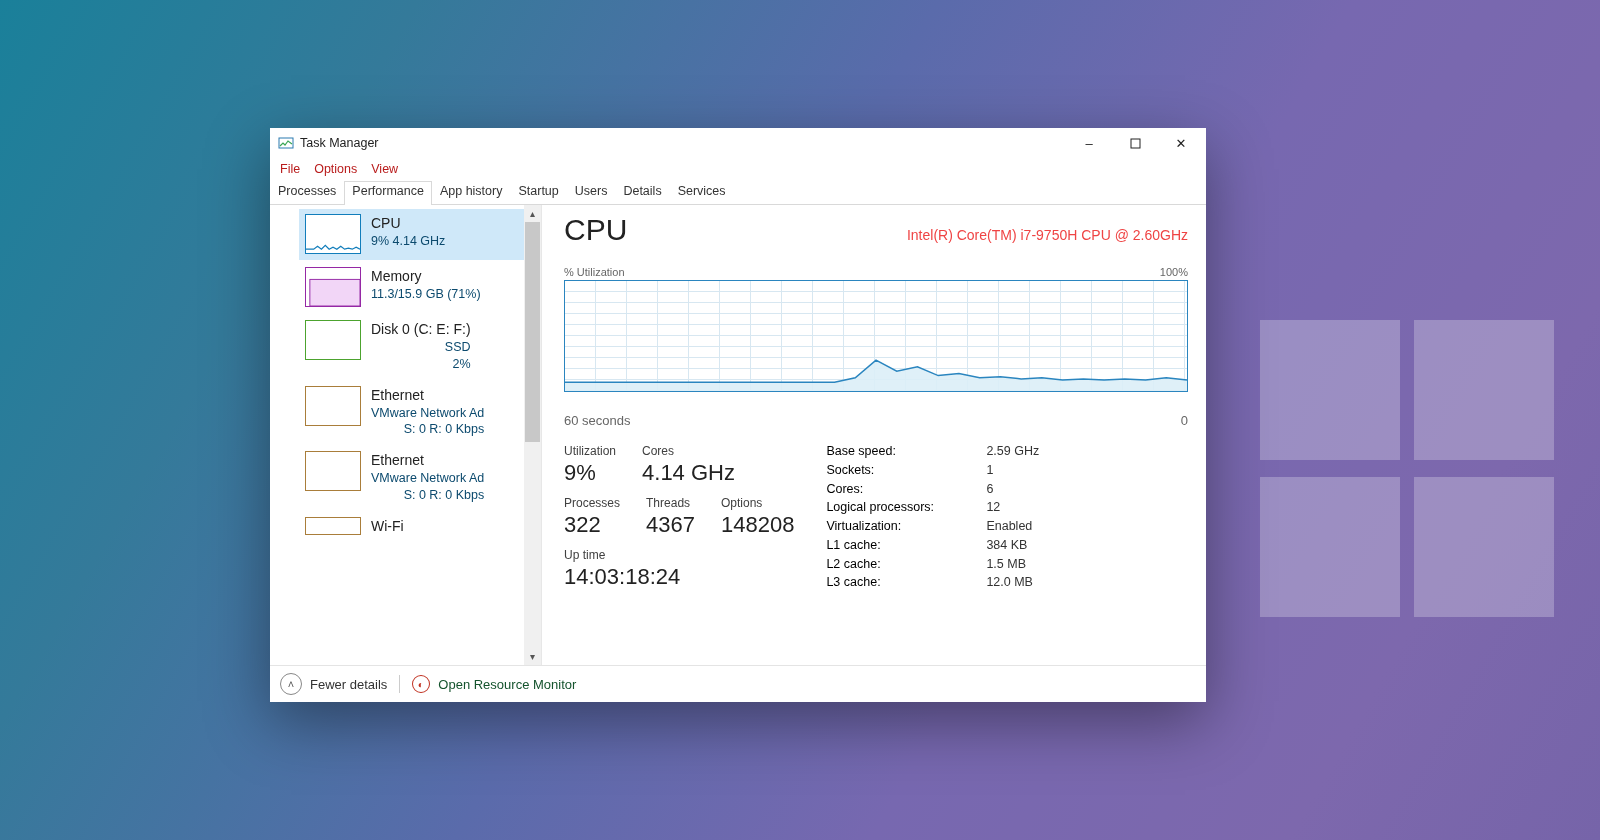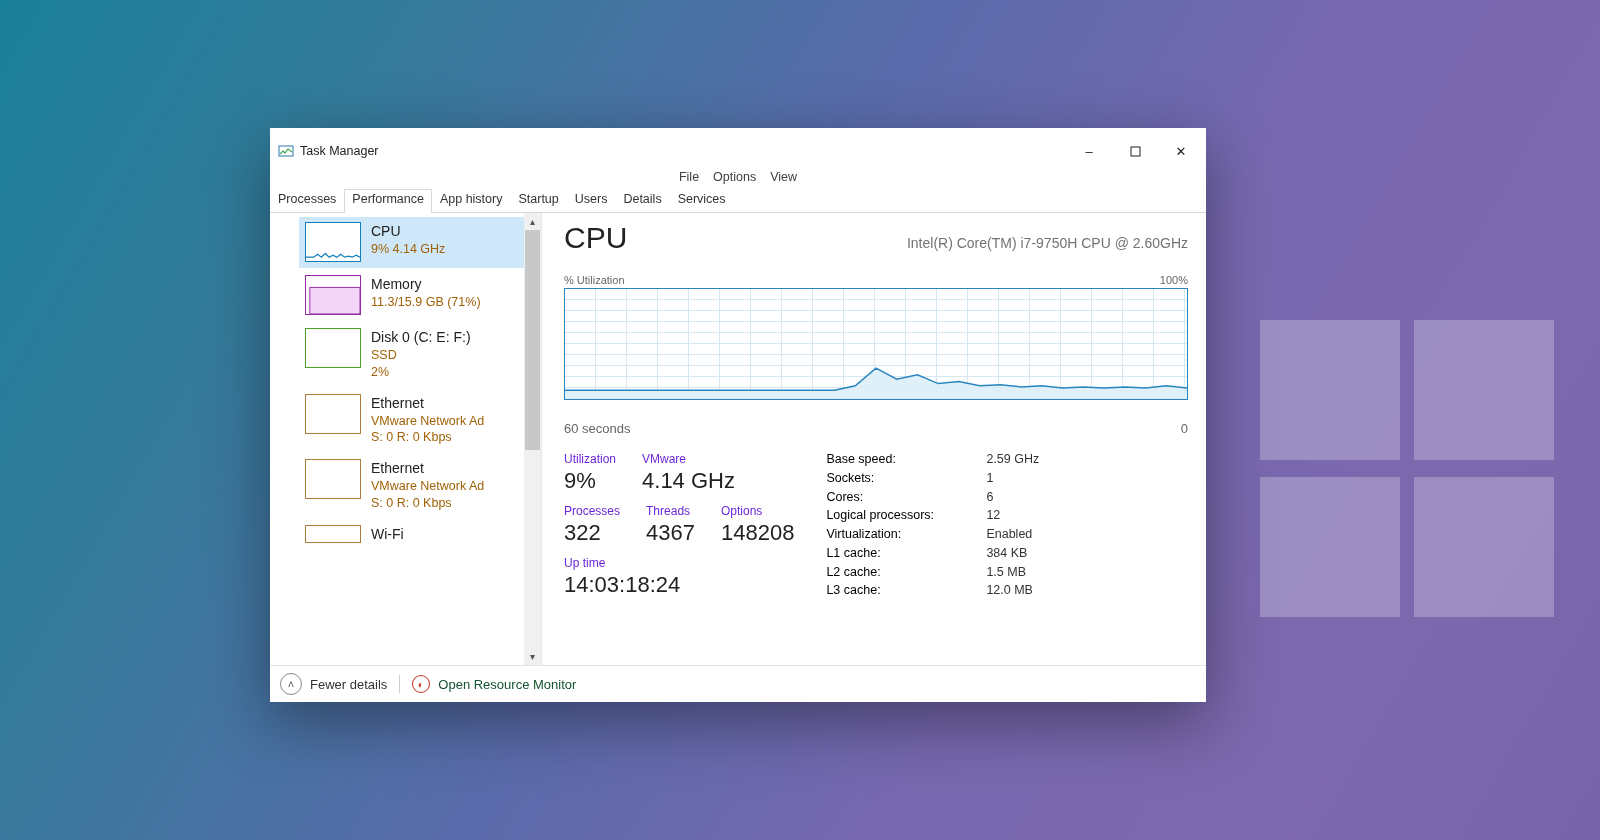--- a/index.html
+++ b/index.html
@@ -1,58 +1,58 @@
 <!DOCTYPE html>
 <html><head>
 <meta charset="utf-8">
 <style>
 html,body{margin:0;padding:0;width:1600px;height:840px;overflow:hidden;font-family:"Segoe UI",Arial,sans-serif;}
 body{background:linear-gradient(120deg,#1a809a 0%,#347a9a 20%,#5a6bab 45%,#7768b0 65%,#7d68ad 85%,#7664a9 100%);}
 .win-logo{position:absolute;right:40px;top:320px;width:300px;height:300px;display:flex;flex-wrap:wrap;gap:14px;}
 .win-logo>div{width:140px;height:140px;background:rgba(255,255,255,.25);}
 .window{position:absolute;left:270px;top:128px;width:936px;height:574px;background:#fff;box-shadow:0 20px 60px rgba(0,0,0,.4);display:flex;flex-direction:column;}
-.titlebar{height:30px;display:flex;align-items:center;padding:8px 2px 0 8px;font-size:12.5px;color:#222;}
+.titlebar{height:30px;display:flex;align-items:center;padding:0 2px 0 8px;font-size:12.5px;color:#222;}
 .titlebar .app-icon{width:16px;height:16px;margin-right:6px;display:inline-flex;align-items:center;justify-content:center;}
 .winctrls{margin-left:auto;display:flex;}
 .winctrls>div{width:46px;height:30px;display:flex;align-items:center;justify-content:center;color:#222;font-size:13px;}
-.menubar{height:22px;display:flex;align-items:center;gap:14px;padding:0 10px;font-size:12.5px;color:#404040;justify-content:center;}
+.menubar{height:22px;display:flex;align-items:center;gap:14px;padding:0 10px;font-size:12.5px;color:#b91c1c;}
 .tabstrip{display:flex;border-bottom:1px solid #d9d9d9;height:24px;font-size:12.5px;color:#333;background:#fff;}
 .tabstrip>div{padding:3px 7px 0;border:1px solid transparent;border-bottom:none;cursor:default;}
 .tabstrip>div.active{border-color:#d9d9d9;background:#fff;position:relative;top:1px;padding-top:2px;}
 .content{flex:1;display:flex;min-height:0;padding-left:23px;}
 .sidebar-wrap{display:flex;width:248px;border-right:1px solid #e7e7e7;}
 .sidebar{flex:1;padding:4px 0 0 6px;overflow:hidden;}
 .sbitem{display:flex;gap:10px;padding:5px 4px 6px 6px;cursor:default;margin-bottom:2px;}
 .sbitem.sel{background:#cfe8f9;}
 .thumb{width:56px;height:40px;border:1px solid #117dbb;background:#fff;position:relative;box-sizing:border-box;}
 .thumb.mem{border-color:#9528a5;}
 .thumb.disk{border-color:#4ca32e;}
 .thumb.eth{border-color:#a97d3a;}
 .thumb.wifi{border-color:#a97d3a;}
 .sbtext{display:flex;flex-direction:column;font-size:12.5px;color:#222;line-height:1.35;min-width:0;}
 .sbtext .t{font-size:14px;white-space:nowrap;overflow:hidden;text-overflow:ellipsis;}
-.sbtext .d{color:#a16207;white-space:nowrap;overflow:hidden;text-overflow:ellipsis;}
+.sbtext .d{color:#0c4a6e;white-space:nowrap;overflow:hidden;text-overflow:ellipsis;text-align:right;}
 .scrollbar{width:17px;background:#f0f0f0;position:relative;}
 .scrollbar .arrow{height:17px;display:flex;align-items:center;justify-content:center;color:#555;font-size:10px;}
 .scrollbar .track{position:absolute;top:17px;bottom:17px;left:0;right:0;}
 .scrollbar .thumb-s{position:absolute;left:1px;right:1px;top:0;height:220px;background:#c8c8c8;}
 .main{flex:1;padding:8px 18px 0 22px;min-width:0;}
 .mainhead{display:flex;align-items:baseline;justify-content:space-between;}
 .mainhead h1{margin:0;font-weight:400;font-size:30px;color:#222;}
-.mainhead .model{font-size:14px;color:#737373;}
+.mainhead .model{font-size:14px;color:#ef4444;}
 .axislabels{display:flex;justify-content:space-between;font-size:11px;color:#666;margin-top:19px;}
 .graph{height:110px;border:1px solid #2a85bf;position:relative;margin-top:2px;background:
 repeating-linear-gradient(to right,transparent 0,transparent 30px,#d7e7f1 30px,#d7e7f1 31px),
 repeating-linear-gradient(to bottom,transparent 0,transparent 10px,#d7e7f1 10px,#d7e7f1 11px);}
 .graph svg{position:absolute;inset:0;width:100%;height:100%;}
 .axislabel2{font-size:13px;color:#666;margin-top:2px;}
 .stats{display:flex;gap:32px;margin-top:16px;}
 .statcol{display:flex;flex-direction:column;gap:10px;}
 .sg{display:flex;gap:26px;}
-.stat .lbl{font-size:12px;color:#6d28d9;}
+.stat .lbl{font-size:12px;color:#404040;}
 .stat .val{font-size:22px;color:#222;margin-top:2px;}
 .kv{display:grid;grid-template-columns:140px auto;row-gap:4px;column-gap:20px;font-size:12.5px;color:#555;}
 .kv .k{color:#000000;}
 .kv .v{color:#333;}
 .footer{height:36px;border-top:1px solid #e4e4e4;display:flex;align-items:center;gap:8px;padding:0 10px;font-size:13px;color:#333;}
 .footer .circ{width:20px;height:20px;border:1px solid #888;border-radius:50%;display:flex;align-items:center;justify-content:center;font-size:11px;color:#555;}
 .footer .sep{width:1px;height:18px;background:#ccc;margin:0 4px;}
 .footer .rm-icon{width:16px;height:16px;border:1.5px solid #c03020;border-radius:50%;display:flex;align-items:center;justify-content:center;color:#c03020;font-size:10px;transform:rotate(45deg);}
 .footer .rm-icon span{transform:rotate(-45deg);}
 .footer a{color:#14532d;text-decoration:none;}
@@ -198,21 +198,21 @@
       </div>
 
       <div class="stats">
         <div class="statcol">
           <div class="sg">
             <div class="stat">
               <div class="lbl">Utilization</div>
               <div class="val">9%</div>
             </div>
             <div class="stat">
-              <div class="lbl">VMware</div>
+              <div class="lbl">Cores</div>
               <div class="val">4.14 GHz</div>
             </div>
           </div>
           <div class="sg">
             <div class="stat">
               <div class="lbl">Processes</div>
               <div class="val">322</div>
             </div>
             <div class="stat">
               <div class="lbl">Threads</div>

